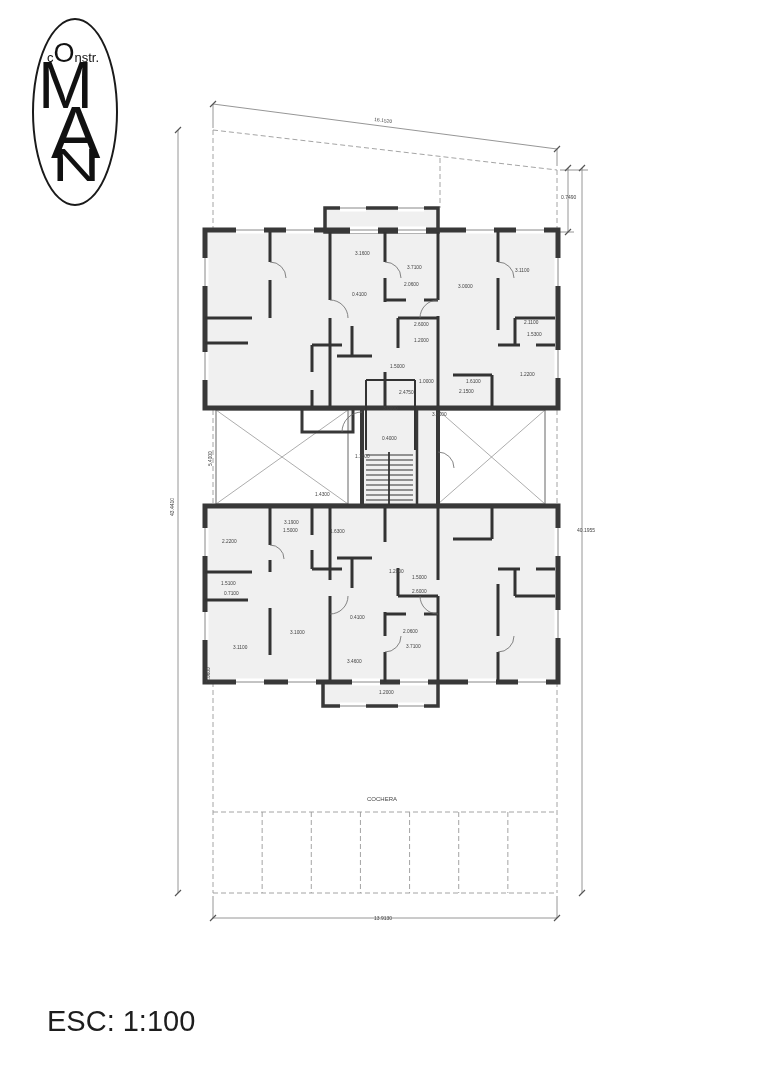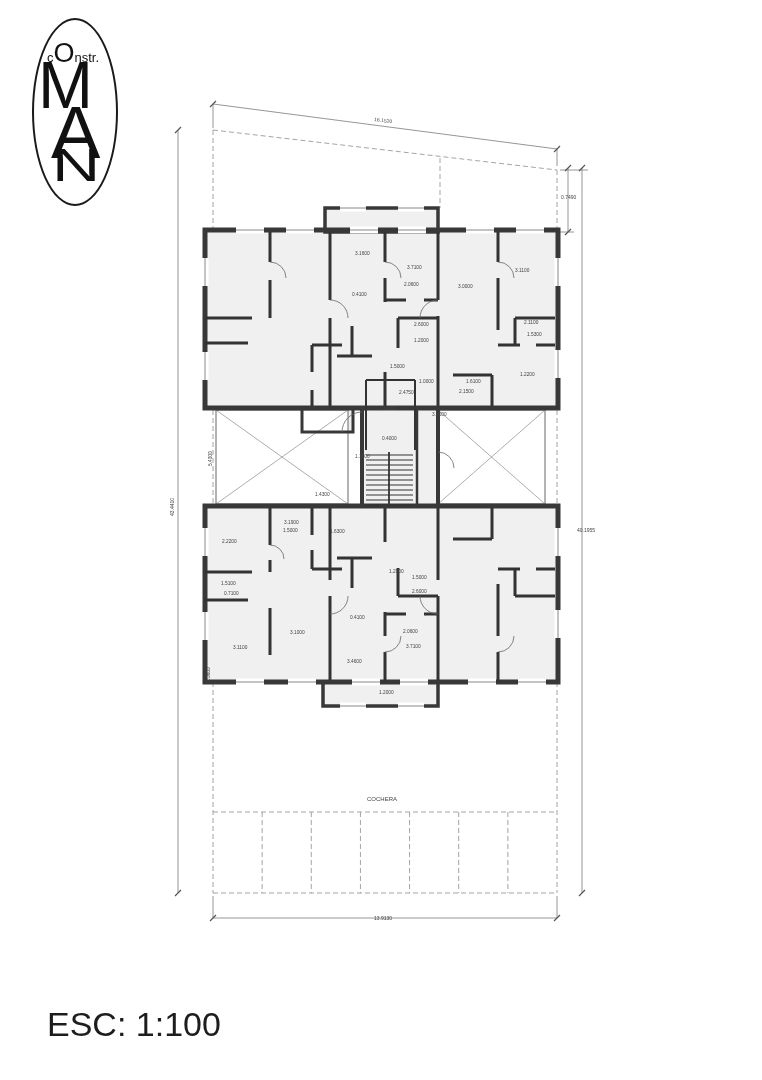--- a/index.html
+++ b/index.html
@@ -16,21 +16,21 @@
   .mono-m{left:18px;top:40px;font-size:66px;}
   .mono-a{left:31px;top:84px;font-size:74px;}
   .mono-n{left:32px;top:130px;font-size:46px;transform:scaleX(1.45);transform-origin:left top;}
 
   
   .plan-svg{position:absolute;left:0;top:0;}
   .plan-svg text{font-family:"Liberation Sans", sans-serif;fill:#444;}
 
   
   .title-project{position:absolute;left:47px;top:960px;font-size:34px;color:#1d1d1d;letter-spacing:.5px;}
-  .title-scale{position:absolute;left:47px;top:1005px;font-size:34px;color:#1d1d1d;}
+  .title-scale{position:absolute;left:47px;top:1005px;font-size:29px;color:#1d1d1d;}
 </style>
 </head>
 <body>
 
 <div class="page">
 
   <div class="logo">
     <div class="logo-ellipse"></div>
     <div class="logo-constr"><span>c</span><span class="lc-big">O</span><span>nstr.</span></div>
     <span class="mono mono-m">M</span>

